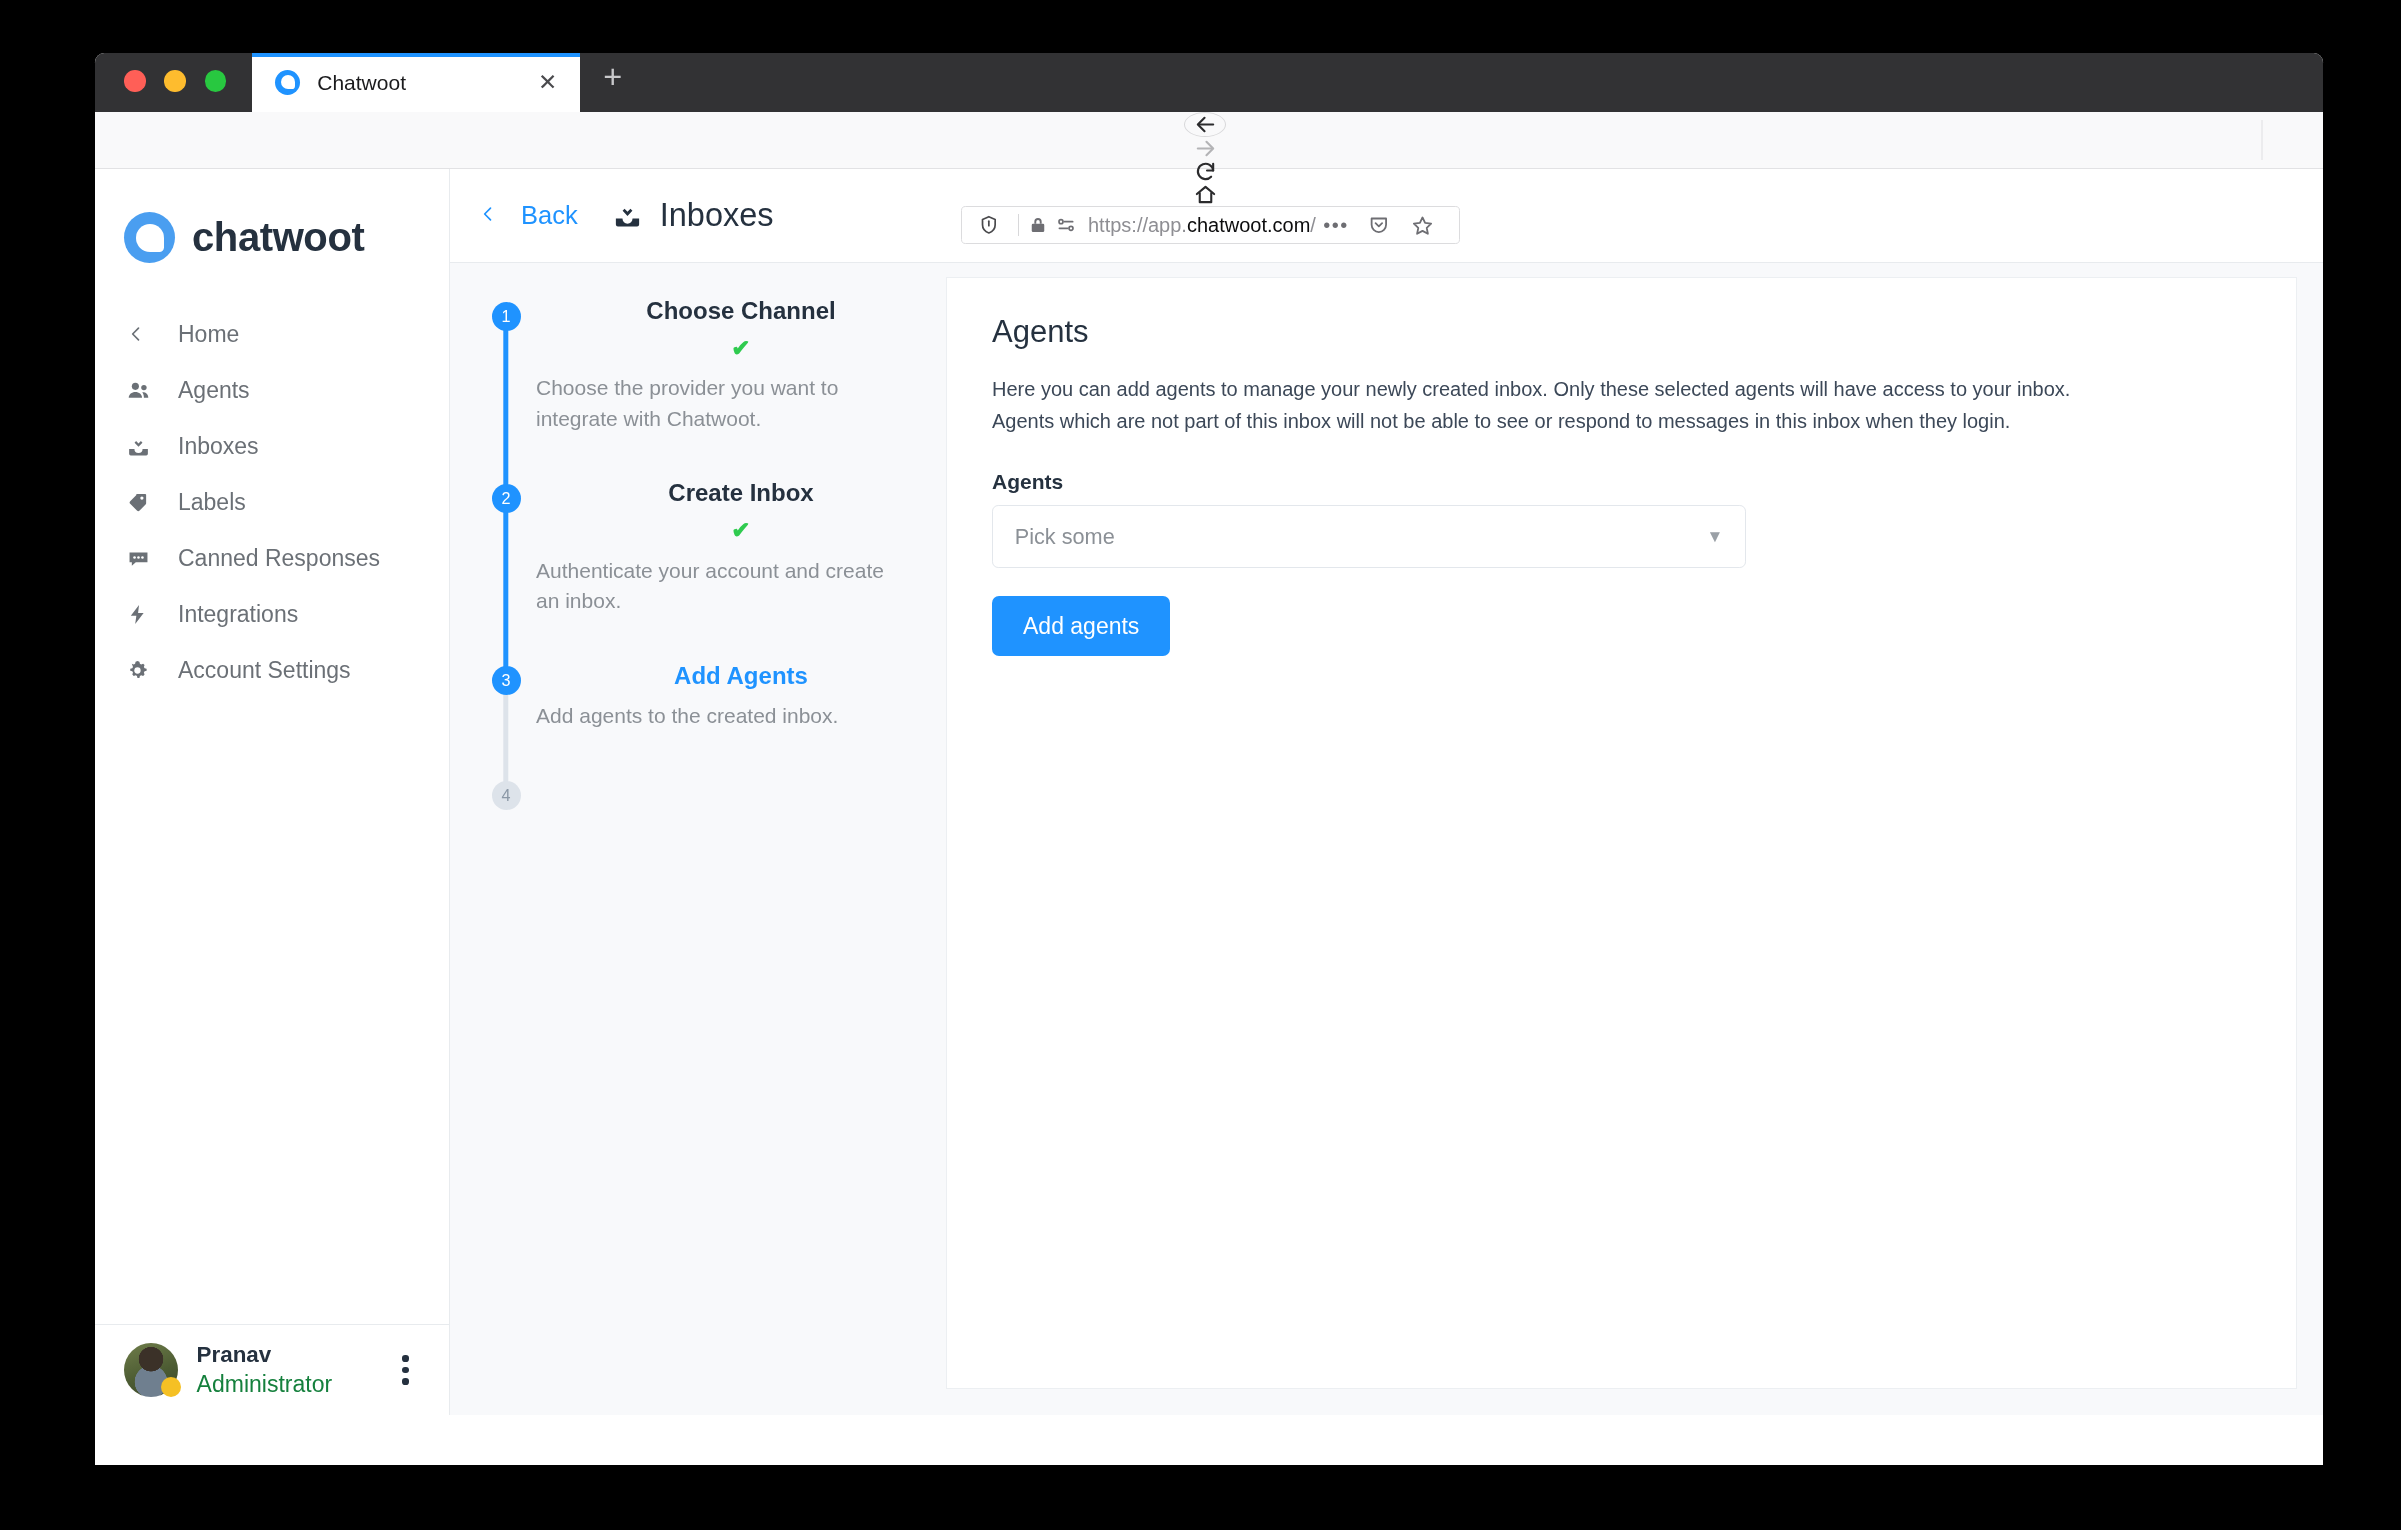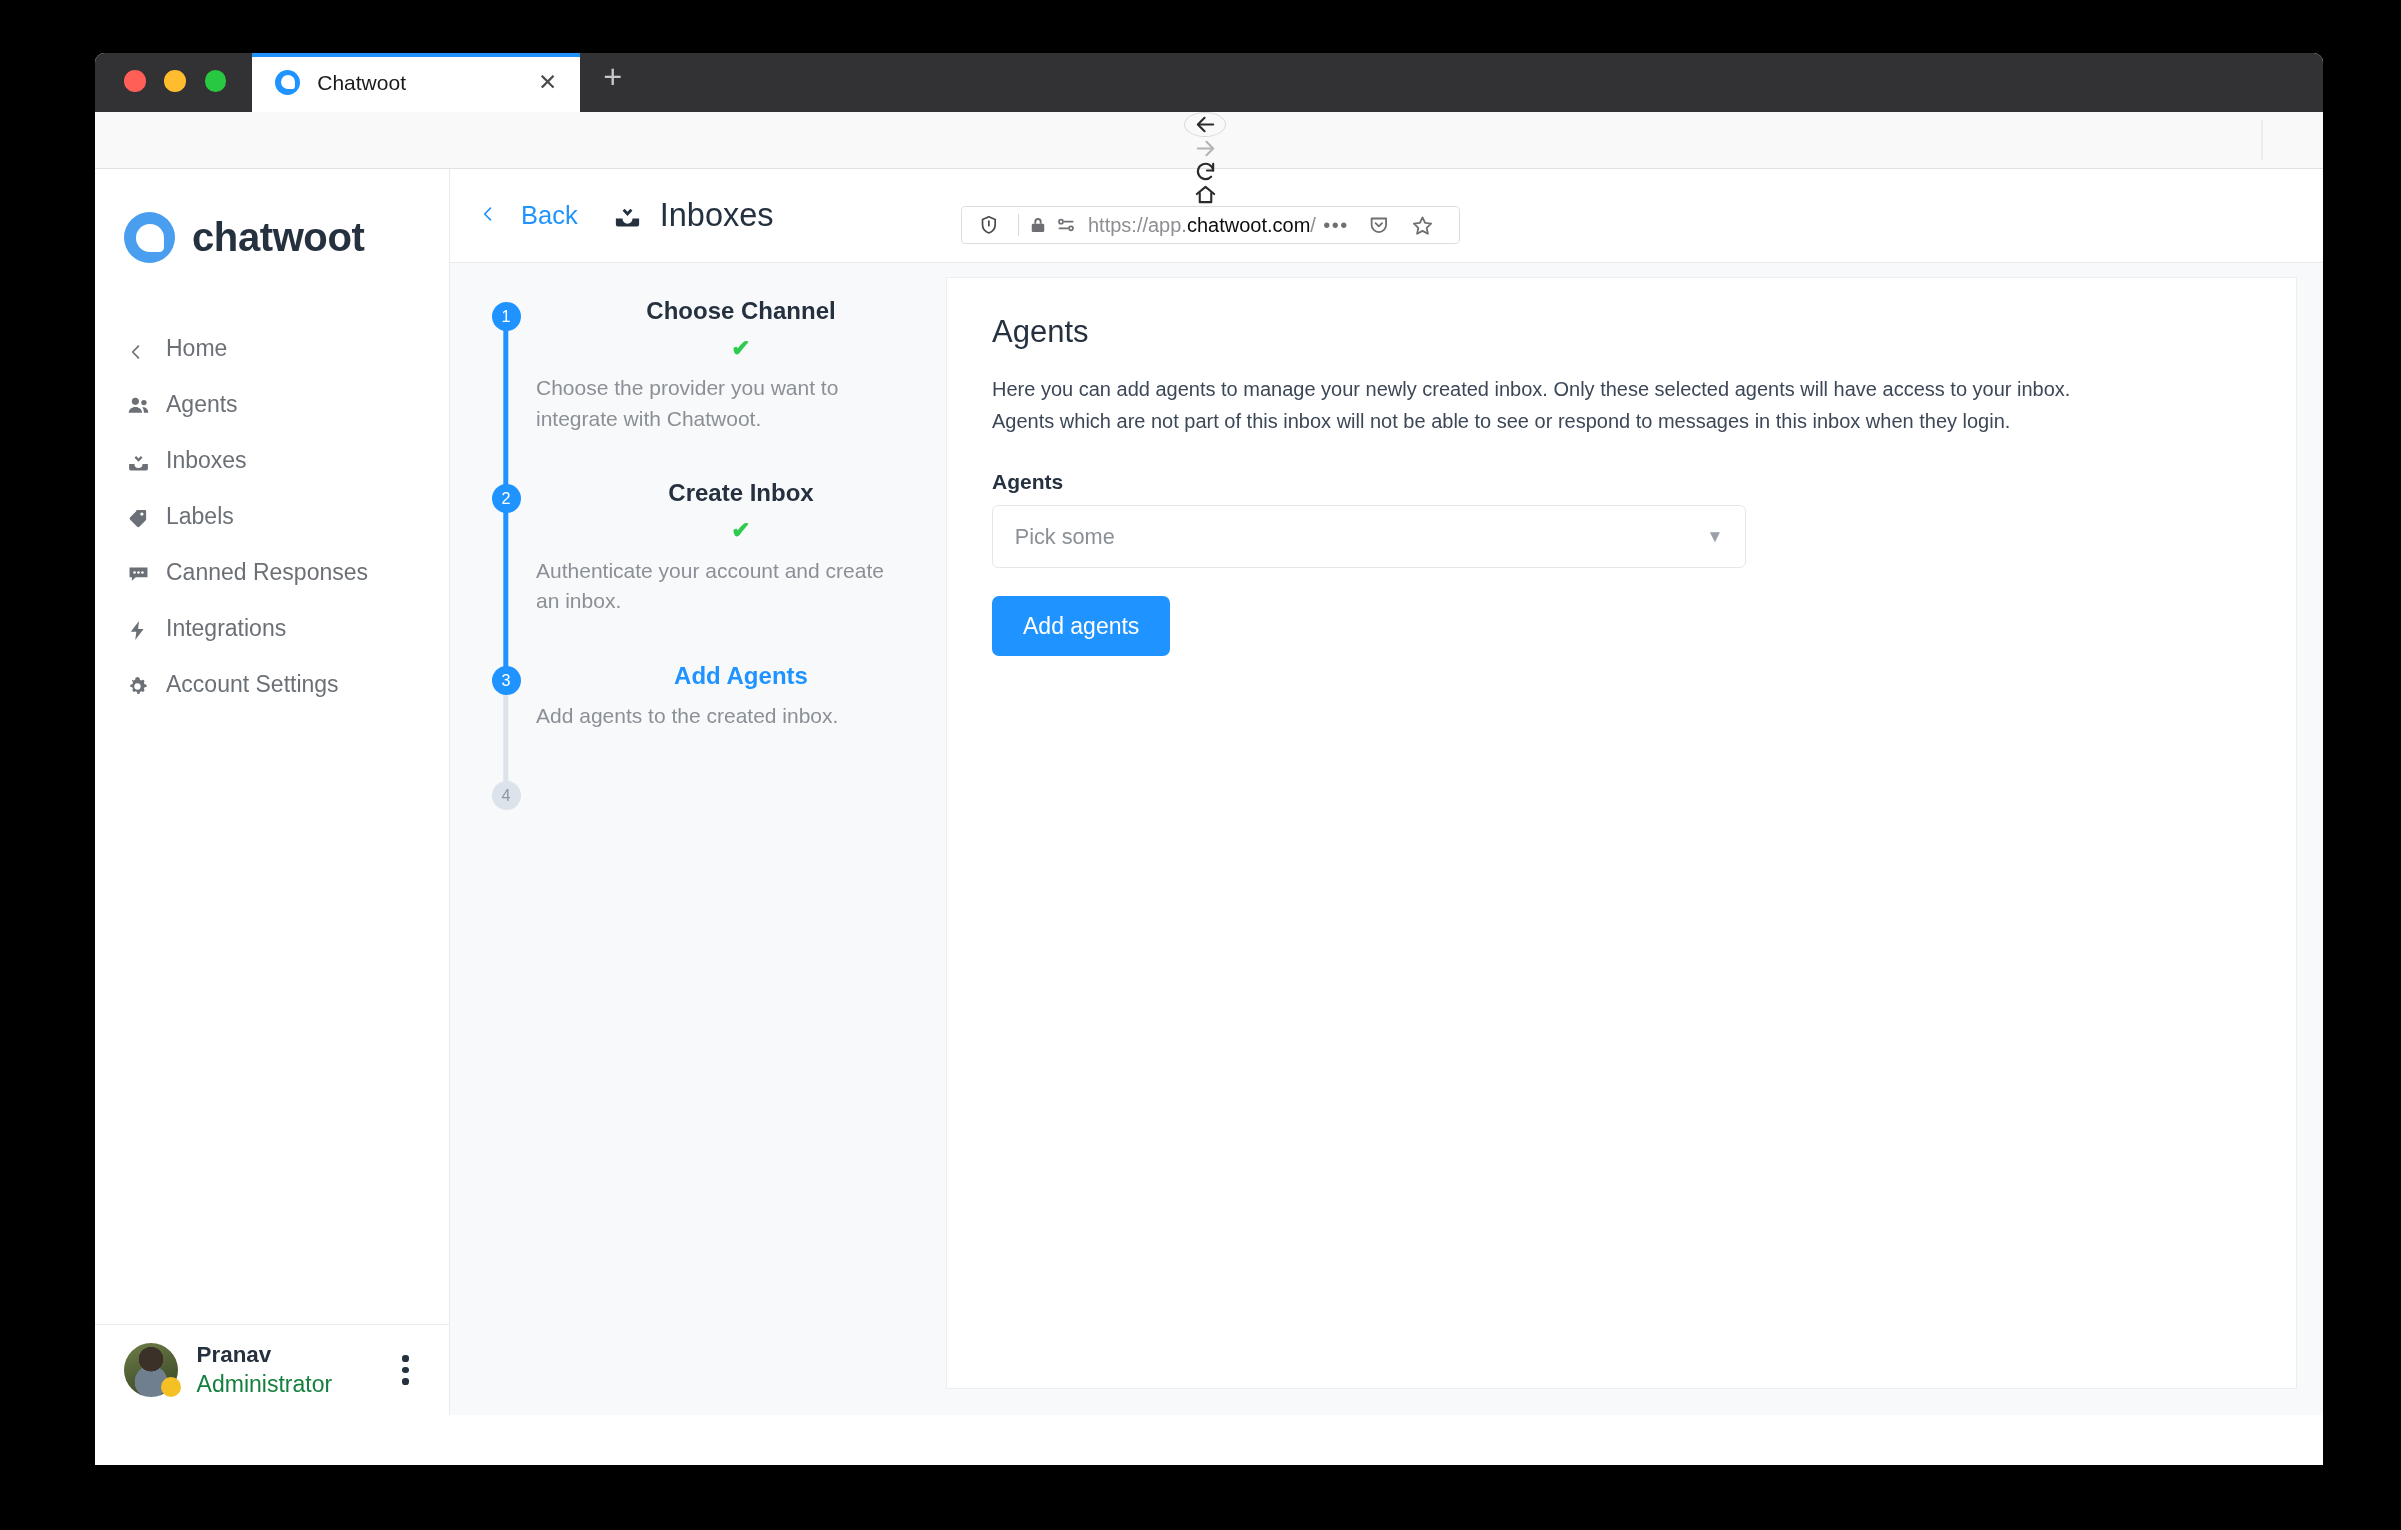--- a/index.html
+++ b/index.html
@@ -212,24 +212,24 @@
     letter-spacing: -0.4px;
   }
 
   #sidebar-nav {
     margin-top: 43px;
     display: flex;
     flex-direction: column;
   }
   .nav-item {
     display: flex;
-    align-items: flex-end;
+    align-items: center;
     height: 56px;
     padding-left: 31px;
-    gap: 0;
+    gap: 12px;
   }
   .nav-icon {
     width: 40px;
     flex: 0 0 40px;
     display: flex;
     align-items: center;
     color: #6b7076;
   }
   .nav-label {
     font-size: 23px;

